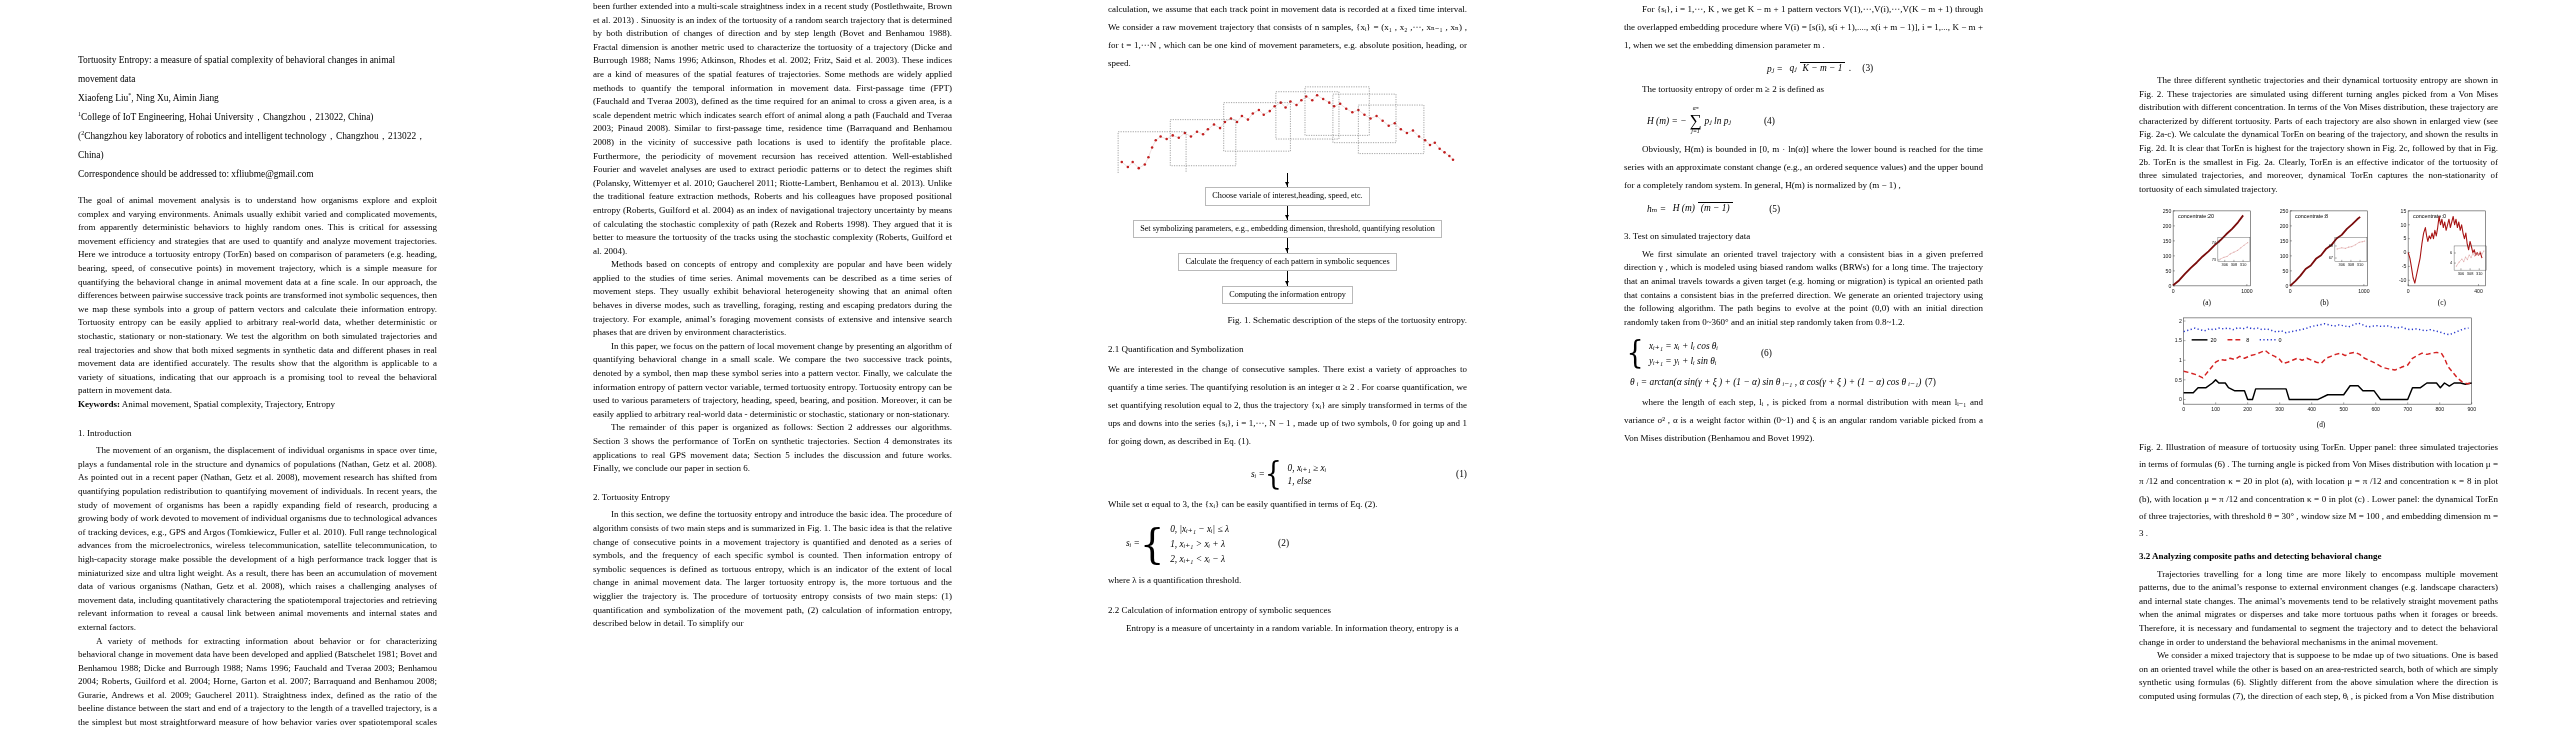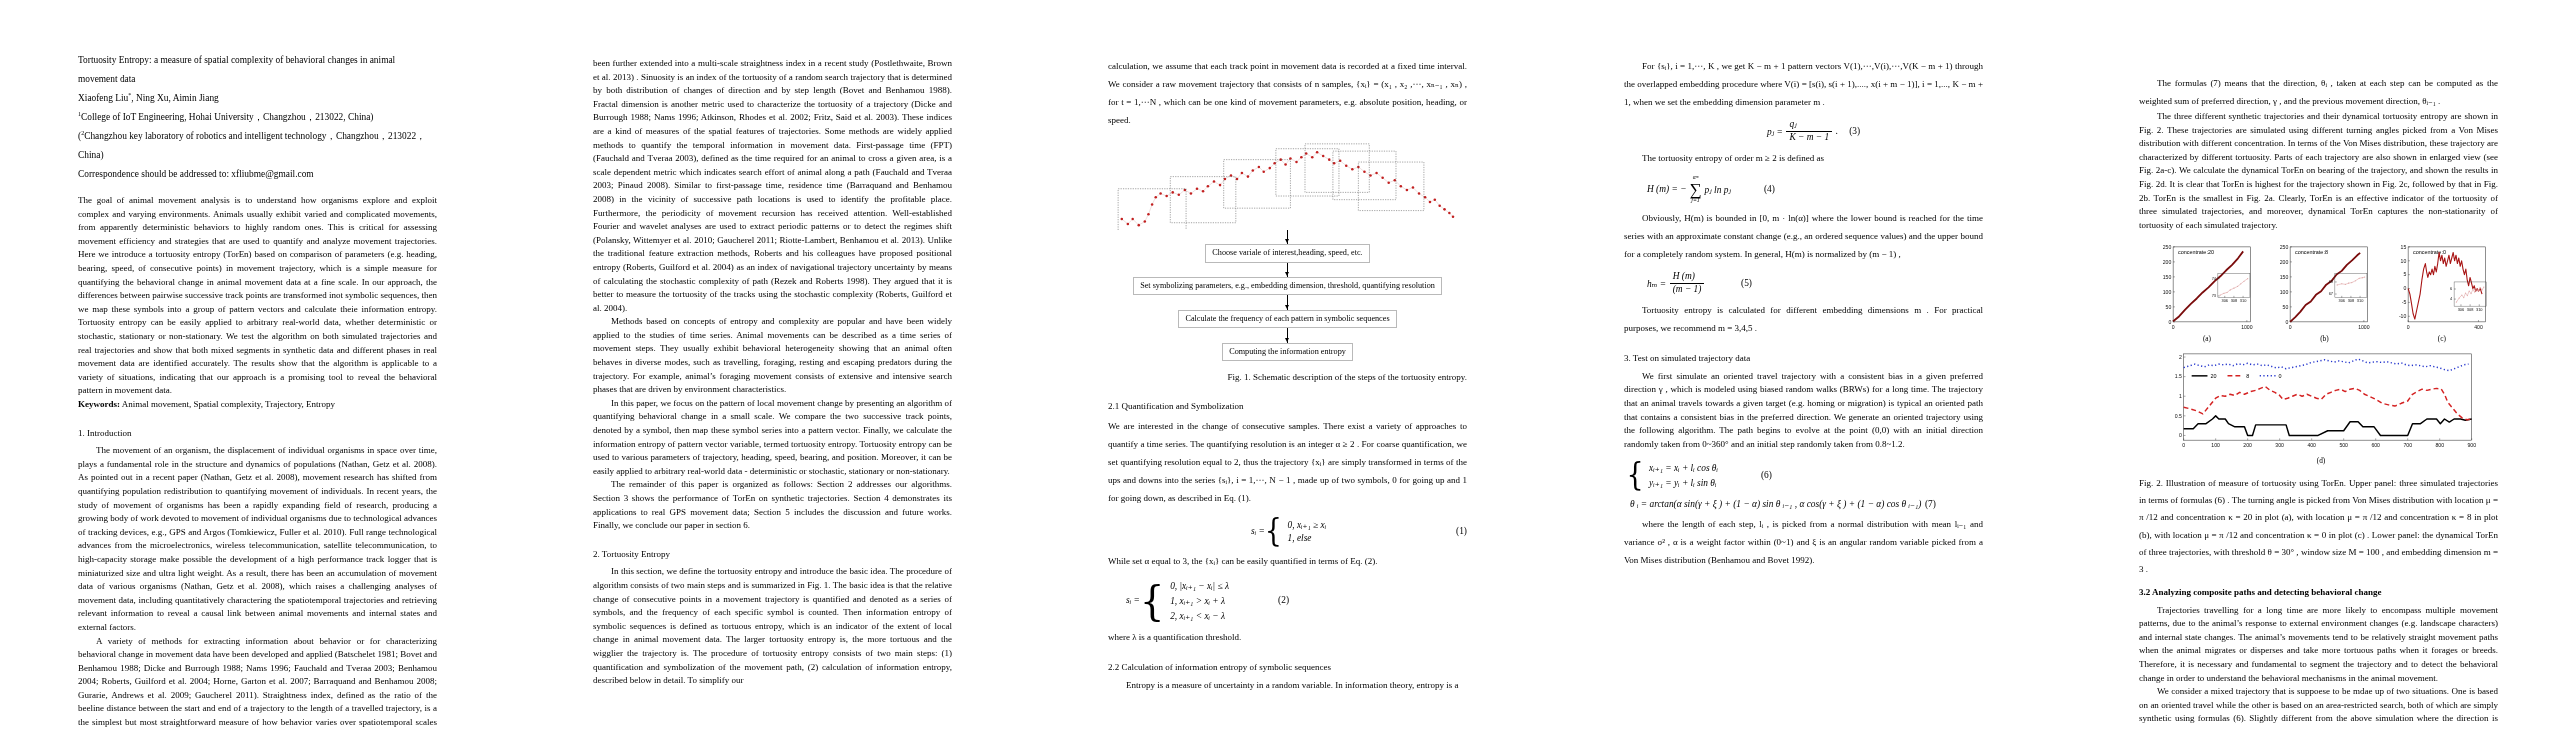--- a/index.html
+++ b/index.html
@@ -2,39 +2,39 @@
 <html style="font-size:9.7px"><head>
 <meta charset="utf-8">
 <style>
   *{margin:0;padding:0;box-sizing:border-box}
   html,body{width:2576px;height:729px;background:#ffffff;color:#000;
     font-family:"Liberation Serif","DejaVu Serif",serif;}
   .sheet{position:absolute;top:0;width:515px;height:729px;background:#fff;overflow:hidden}
   #sheet1{left:0}#sheet2{left:515px}#sheet3{left:1030px}#sheet4{left:1546px}#sheet5{left:2061px}
   .inner{padding:0 78px}
   #sheet1 .inner{padding-top:51px}
-  #sheet2 .inner,#sheet3 .inner,#sheet4 .inner{padding-top:57px}
+  #sheet2 .inner,#sheet3 .inner,#sheet4 .inner{}
   #sheet5 .inner{padding-top:74px}
   .hdr{font-size:9.4px;line-height:19px;}
   .bt{font-size:9px;line-height:13.6px;text-align:justify}
   .mathy{line-height:18px}
   .ind{text-indent:18px}
   .abst{margin-top:10px}
   .kw{margin-top:0}
   .sech{font-size:9px;font-weight:normal;text-align:left}
   h3.sech{margin:16px 0 6.7px 0}
   sup{font-size:6px;vertical-align:super;line-height:0}
   .eq{display:flex;align-items:center;font-size:9.4px;font-style:italic;margin:8px 0 5.5px 0;position:relative}
   .eq .eqnum{font-style:normal}
   .cases{display:inline-flex;align-items:center}
   .brace2{font-size:27px;font-weight:300;font-style:normal;transform:scaleY(1.15);margin-right:5.5px;font-family:"DejaVu Serif",serif}
   .brace3{font-size:39px;font-weight:300;font-style:normal;transform:scaleY(1.05);margin-right:5.5px;font-family:"DejaVu Serif",serif}
   .caselines{display:inline-flex;flex-direction:column;gap:3.6px}
   .caselines span{display:block;text-align:left}
-  .frac{display:inline-flex;flex-direction:column;align-items:flex-start;vertical-align:middle;margin:0 3.6px;line-height:1.25}
+  .frac{display:inline-flex;flex-direction:row;align-items:flex-end;vertical-align:middle;margin:0 3.6px;line-height:1.25}
   .frac .fden{border-top:0.6px solid #000;padding:0 3px}
   .frac .fnum{padding:0 3px}
   .sum{display:inline-flex;flex-direction:column;align-items:center;line-height:1;margin:0 3px}
   .sum .stop{font-size:5.8px}.sum .ssym{font-size:17px;font-style:normal}.sum .sbot{font-size:5.8px}
   .figwrap{margin-top:9.7px}
   .flowbox{border:0.6px solid #b9b9b9;background:#fff;font-size:8.2px;line-height:10.3px;
     padding:3px 6px;text-align:left;width:fit-content;margin:0 auto;white-space:nowrap}
   .varrow{width:0;height:14.6px;border-left:0.9px solid #000;margin:0 auto;position:relative}
   .varrow::after{content:"";position:absolute;left:-2.9px;bottom:-1.2px;border:2.4px solid transparent;border-top:4.3px solid #000}
   .figcap{font-size:9px;line-height:15px;text-align:right;margin:8.5px 0 2.4px 0}
@@ -231,21 +231,20 @@
 
     <div class="eq" style="margin-left:23px">
       <span>hₘ =</span>
       <span class="frac">
           <span class="fnum">H (m)</span>
           <span class="fden">(m − 1)</span>
         </span>
       <span class="eqnum" style="margin-left:33px">(5)</span>
     </div>
 
-    <p class="bt ind mathy">Tortuosity entropy is calculated for different embedding dimensions  m . For practical purposes, we recommend  m = 3,4,5 .</p>
     <h3 class="sech">3. Test on simulated trajectory data</h3>
     <p class="bt ind">We first simulate an oriented travel trajectory with a consistent bias in a given preferred direction γ , which is modeled using biased random walks (BRWs) for a long time. The trajectory that an animal travels towards a given target (e.g. homing or migration) is typical an oriented path that contains a consistent bias in the preferred direction. We generate an oriented trajectory using the following algorithm. The path begins to evolve at the point (0,0) with an initial direction randomly taken from 0~360° and an initial step randomly taken from 0.8~1.2.</p>
 
     <div class="eq" style="margin-left:2.4px">
       <span class="cases">
           <span class="brace2">{</span>
         <span class="caselines">
           <span>xᵢ₊₁ = xᵢ + lᵢ cos θᵢ</span>
           <span>yᵢ₊₁ = yᵢ + lᵢ sin θᵢ</span>
         </span>
@@ -257,21 +256,20 @@
       <span>θ ᵢ = arctan(α sin(γ + ξ ) + (1 − α) sin θ ᵢ₋₁ , α cos(γ + ξ ) + (1 − α) cos θ ᵢ₋₁)</span>
       <span class="eqnum" style="margin-left:3.6px">(7)</span>
     </div>
 
     <p class="bt ind mathy">where the length of each step,  lᵢ ,  is picked from a normal distribution with mean  lᵢ₋₁  and variance  σ² ,  α  is a weight factor within (0~1) and ξ is an angular random variable picked from a Von Mises distribution (Benhamou and Bovet 1992).</p>
   </div>
 </div>
 
 <div class="sheet" id="sheet5">
   <div class="inner">
-    <p class="bt ind mathy">The formulas (7) means that the direction,  θᵢ ,  taken at each step can be computed as the weighted sum of preferred direction,  γ  , and the previous movement direction,  θᵢ₋₁ .</p>
     <p class="bt ind">The three different synthetic trajectories and their dynamical tortuosity entropy are shown in Fig. 2. These trajectories are simulated using different turning angles picked from a Von Mises distribution with different concentration. In terms of the Von Mises distribution, these trajectory are characterized by different tortuosity. Parts of each trajectory are also shown in enlarged view (see Fig. 2a-c). We calculate the dynamical TorEn on bearing of the trajectory, and shown the results in Fig. 2d. It is clear that TorEn is highest for the trajectory shown in Fig. 2c, followed by that in Fig. 2b. TorEn is the smallest in Fig. 2a. Clearly, TorEn is an effective indicator of the tortuosity of three simulated trajectories, and moreover, dynamical TorEn captures the non-stationarity of tortuosity of each simulated trajectory.</p>
 
     <div class="figwrap">
       <div class="chartrow">
         <svg width="104" height="92" viewBox="0 0 172 152">
             <rect x="30" y="8" width="128" height="124" fill="none" stroke="#333" stroke-width="0.9"></rect>
             <line x1="30" y1="132" x2="30" y2="129" stroke="#333" stroke-width="0.7"></line>
             <text x="30" y="144" text-anchor="middle" font-size="8.5" fill="#111" font-family="Liberation Sans, DejaVu Sans, sans-serif">0</text>
             <line x1="151.9047619047619" y1="132" x2="151.9047619047619" y2="129" stroke="#333" stroke-width="0.7"></line>
             <text x="151.9047619047619" y="144" text-anchor="middle" font-size="8.5" fill="#111" font-family="Liberation Sans, DejaVu Sans, sans-serif">1000</text>

